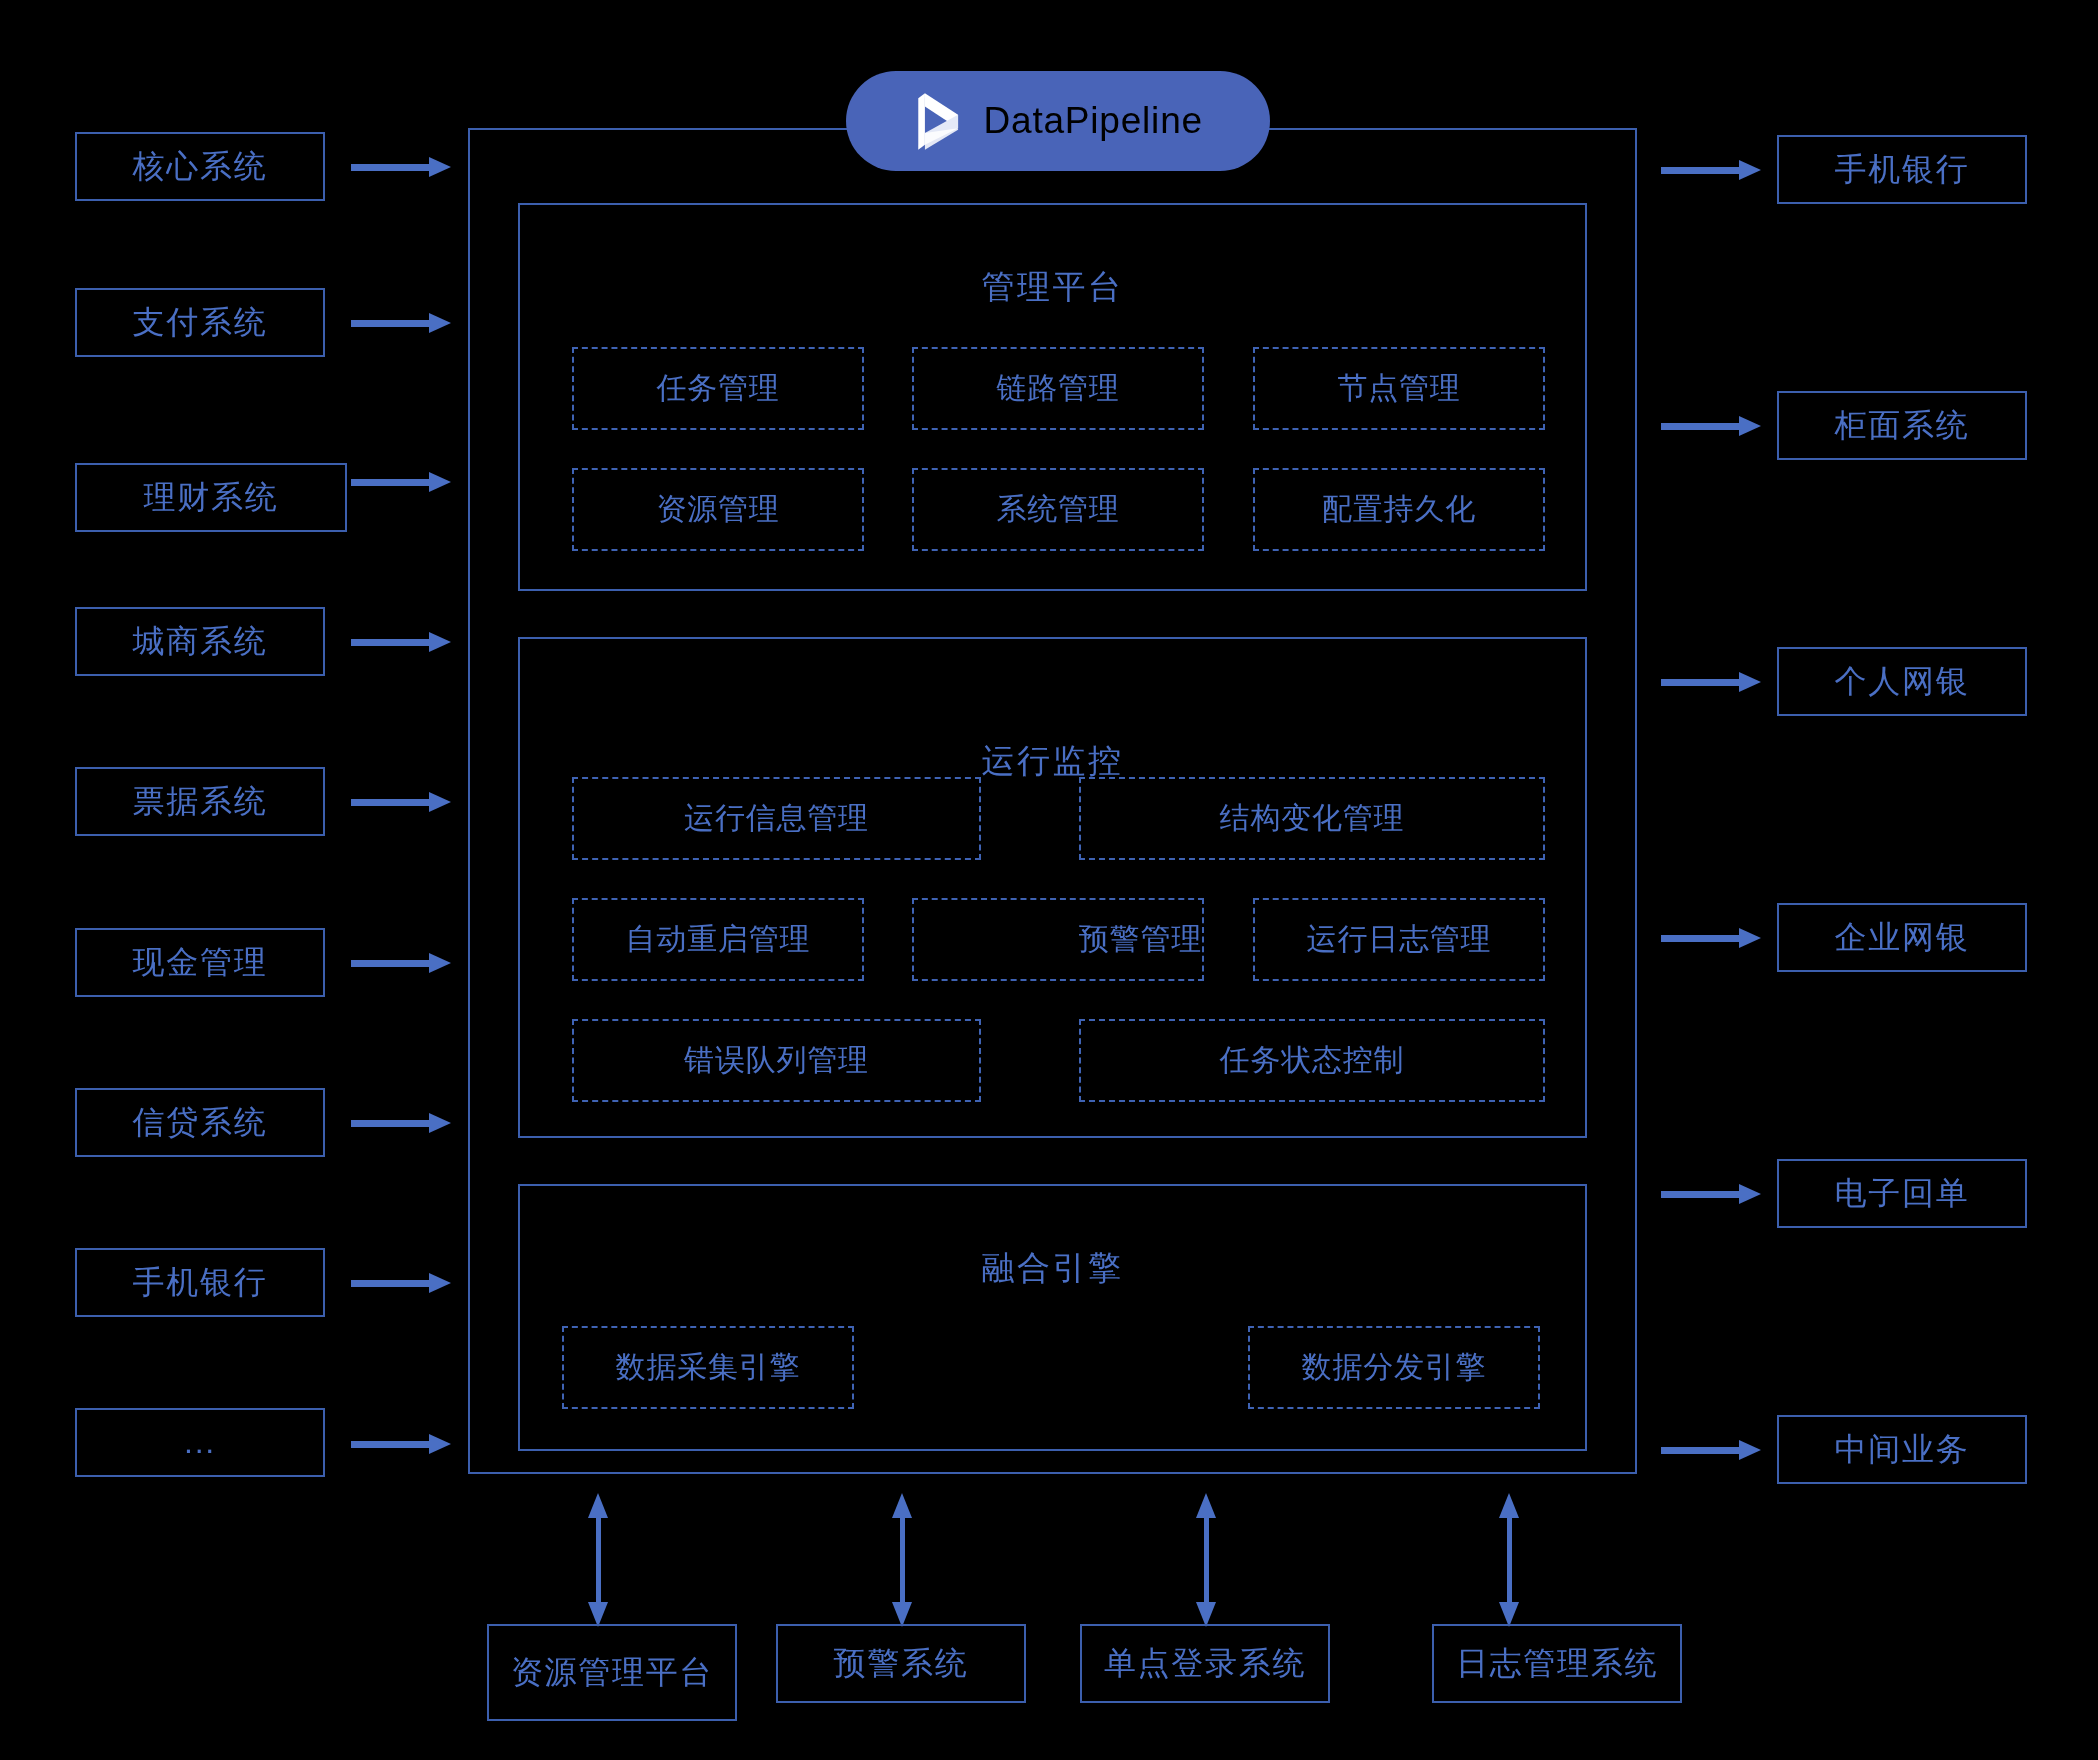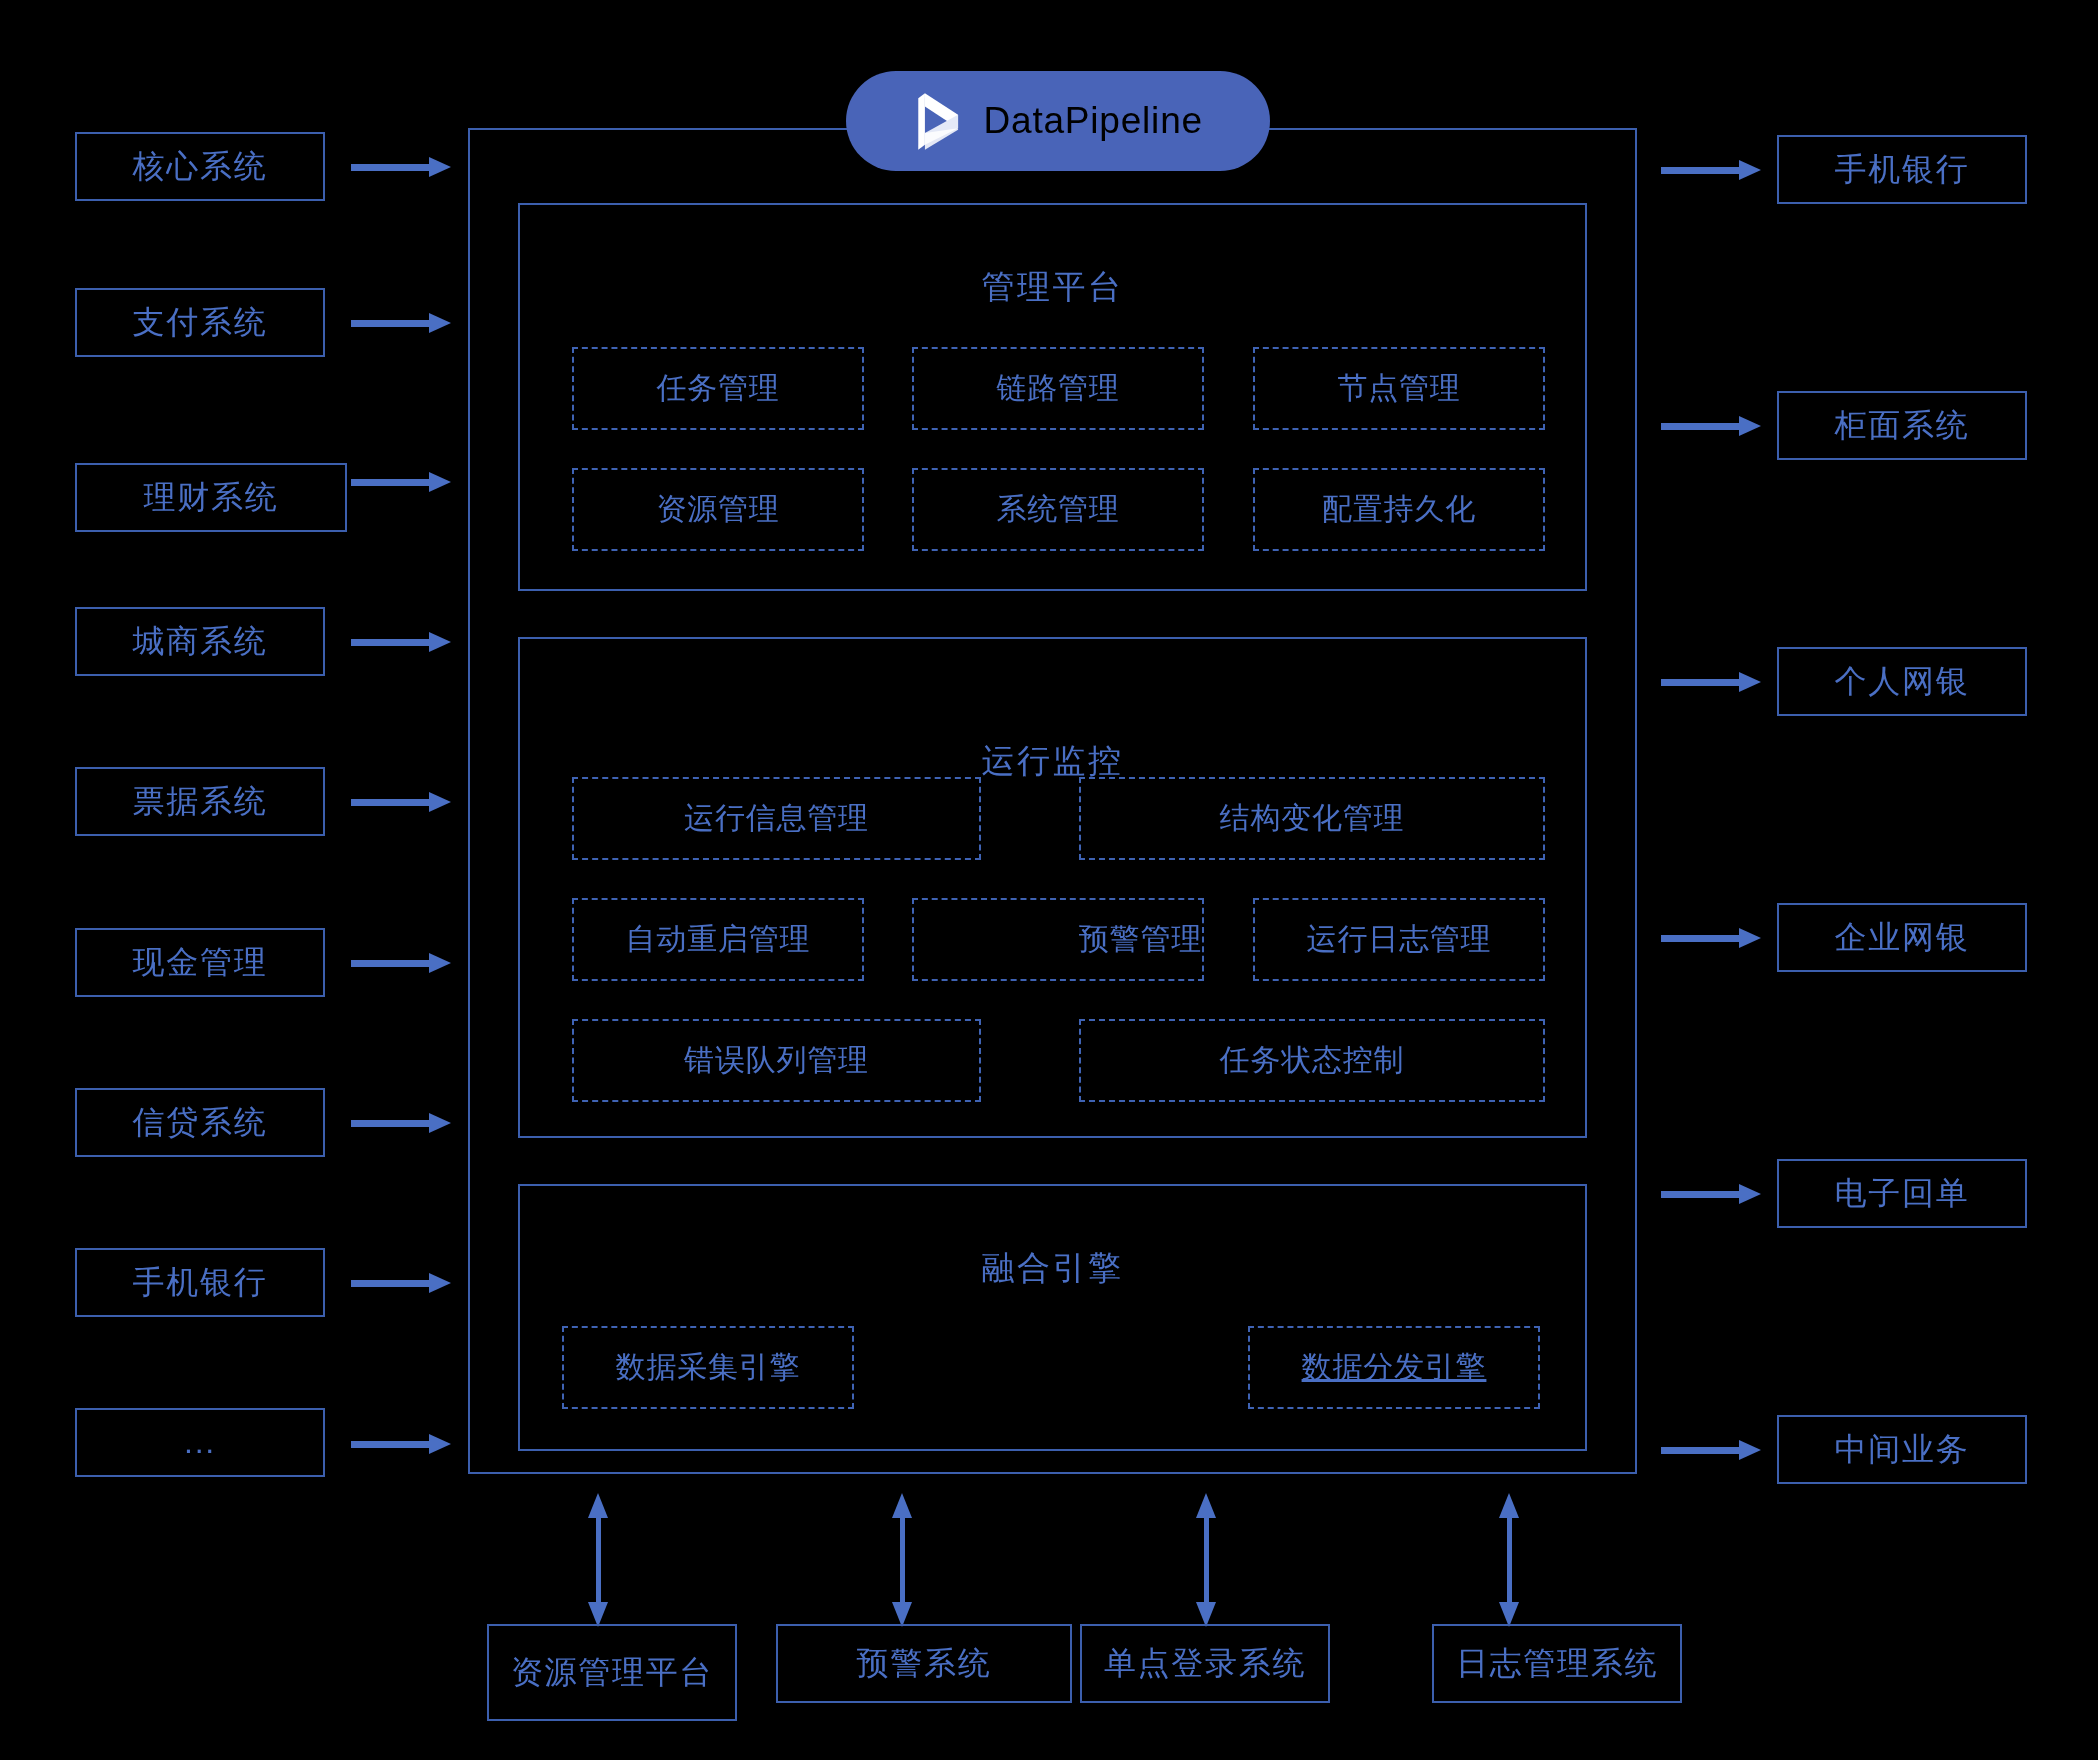--- a/index.html
+++ b/index.html
@@ -229,21 +229,21 @@
       <span>任务状态控制</span>
     </div>
   </div>
 
   <div class="panel" style="left:518px;top:1184px;width:1069px;height:267px;">
     <div class="panel-title" style="top:60px;">融合引擎</div>
 
     <div class="dashbox" style="left:42px;top:140px;width:292px;height:83px;">
       <span>数据采集引擎</span>
     </div>
-    <div class="dashbox" style="left:728px;top:140px;width:292px;height:83px;text-decoration:underline;">
+    <div class="dashbox" style="left:728px;top:140px;width:292px;height:83px;">
       <span>数据分发引擎</span>
     </div>
   </div>
 
   <div class="arrow-right" style="left:1661px;top:160px;width:100px;">
     <div class="shaft" style="width:80px;"></div>
       <div class="head" style="left:78px;"></div>
   </div>
   <div class="sysbox" style="left:1777px;top:135px;width:250px;height:69px;">
     <span>手机银行</span>
@@ -306,21 +306,21 @@
   </div>
   <div class="arrow-vert" style="left:1499px;top:1493px;height:134px;">
     <div class="head-up"></div>
       <div class="shaft" style="top:23.4px;height:87px;"></div>
       <div class="head-down"></div>
   </div>
 
   <div class="sysbox" style="left:487px;top:1624px;width:250px;height:97px;">
     <span>资源管理平台</span>
   </div>
-  <div class="sysbox" style="left:776px;top:1624px;width:296px;height:79px;">
+  <div class="sysbox" style="left:776px;top:1624px;width:250px;height:79px;">
     <span>预警系统</span>
   </div>
   <div class="sysbox" style="left:1080px;top:1624px;width:250px;height:79px;">
     <span>单点登录系统</span>
   </div>
   <div class="sysbox" style="left:1384px;top:1624px;width:250px;height:79px;margin-left:48px;">
     <span>日志管理系统</span>
   </div>
 
 </div>

